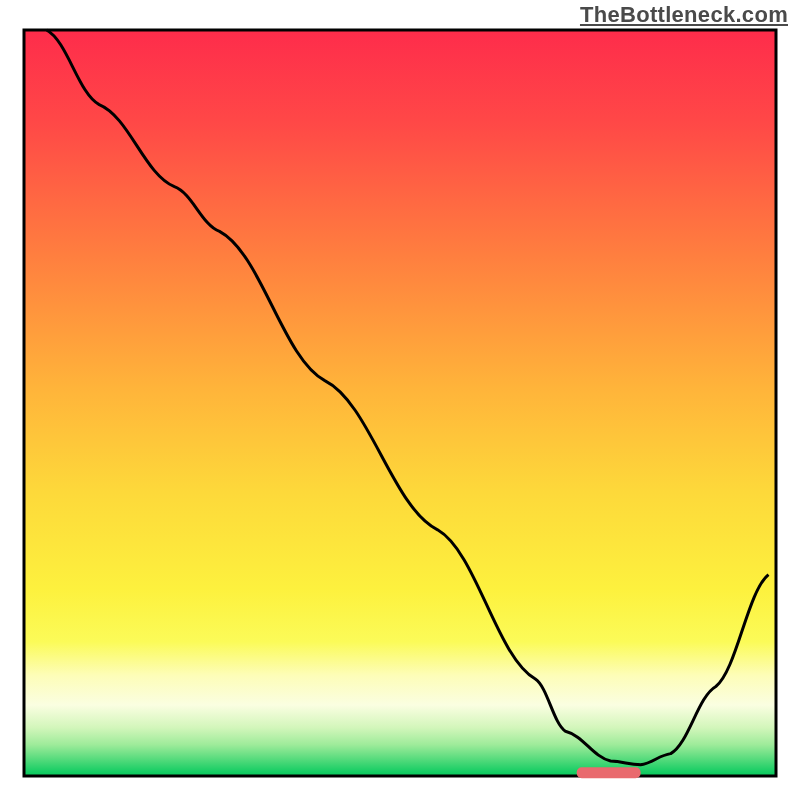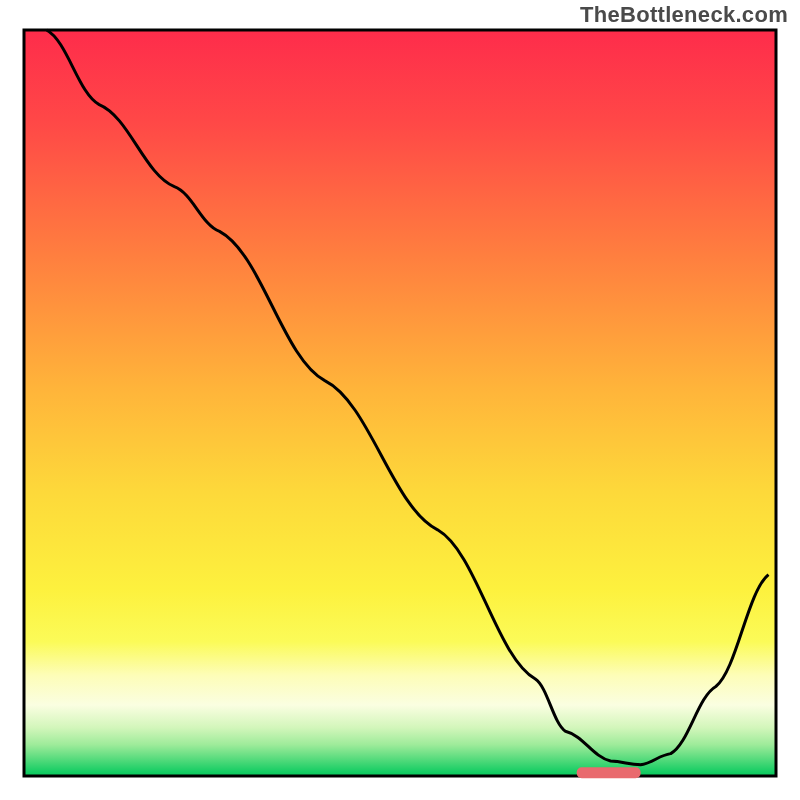--- a/index.html
+++ b/index.html
@@ -16,20 +16,21 @@
     height: 800px;
   }
   .watermark {
     position: absolute;
     top: 2px;
     right: 12px;
     font-size: 22px;
     font-weight: 600;
     color: #4a4a4a;
     letter-spacing: 0.3px;
+    text-decoration: underline;
   }
   svg {
     display: block;
   }
 </style>
 </head>
 <body>
 <div class="container">
 
 <div class="watermark">TheBottleneck.com</div>

